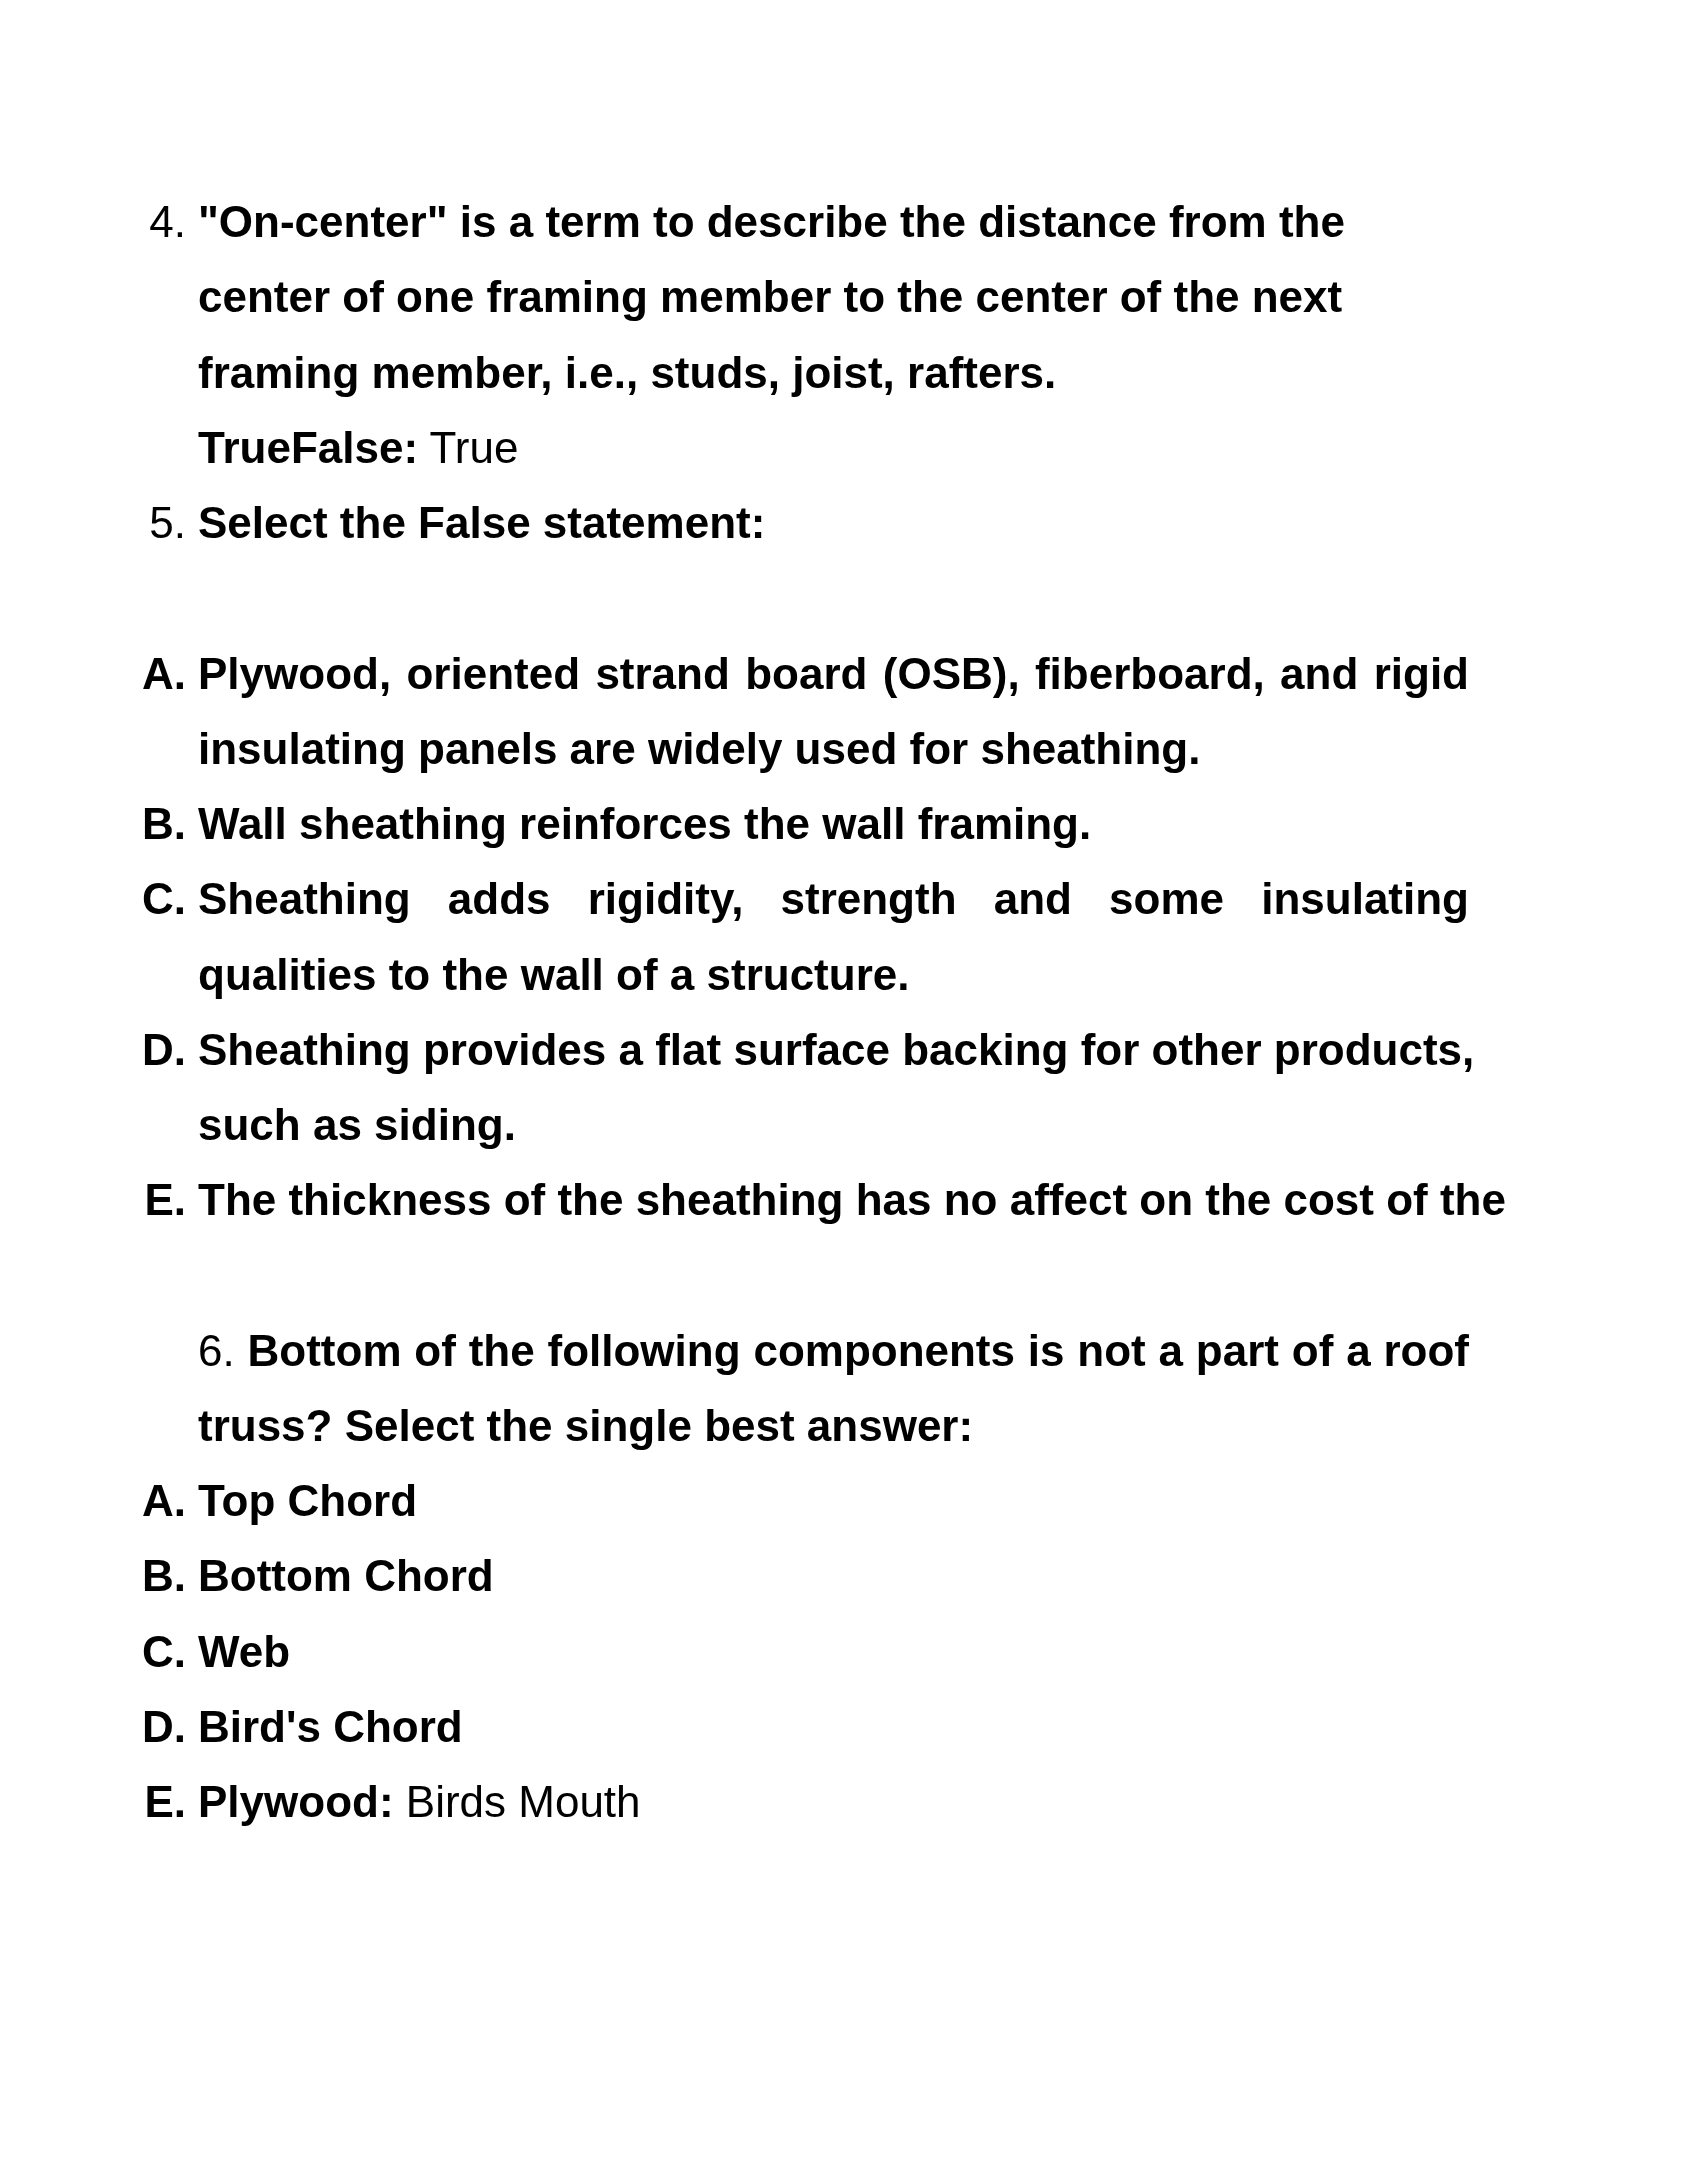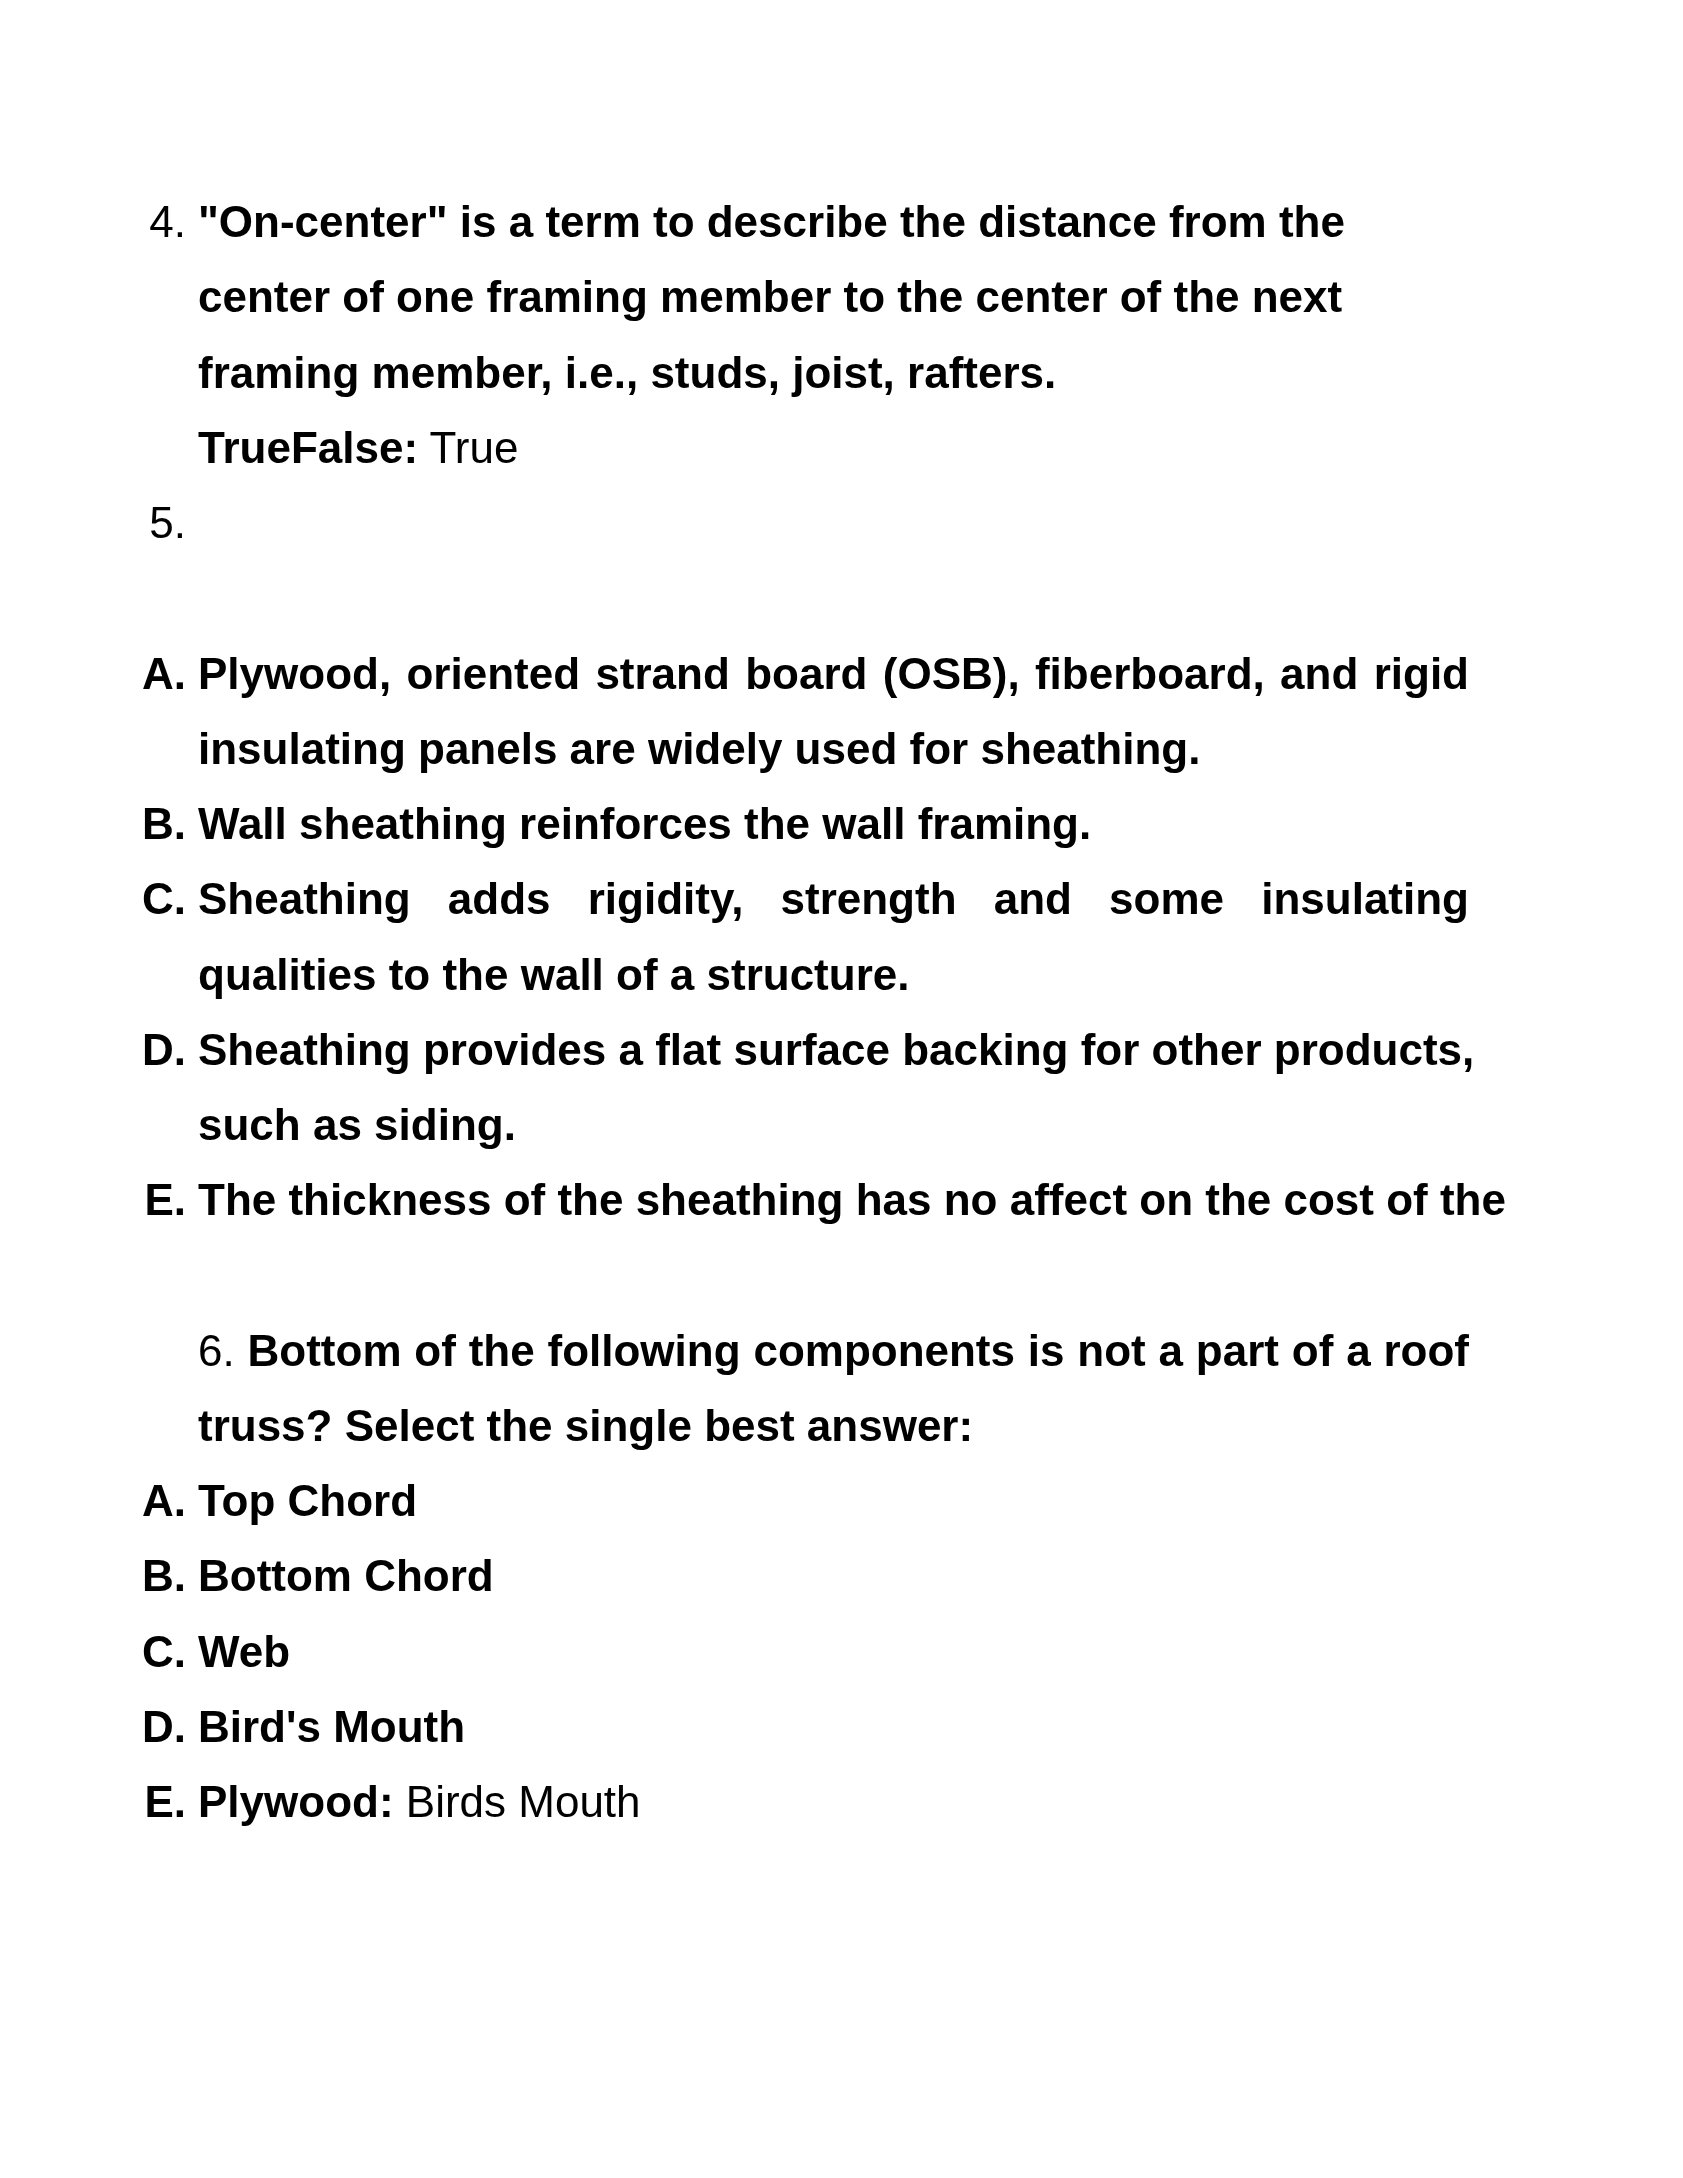--- a/index.html
+++ b/index.html
@@ -33,20 +33,21 @@
   </div>
   <div class="line" style="top:410px">
     <span class="txt">
       <span class="b">TrueFalse:</span>
       <span class="n">True</span>
     </span>
   </div>
 
   <div class="line" style="top:485px">
     <span class="lbl plain">5.</span>
+    <span class="txt b">Select the False statement:</span>
   </div>
 
   <div class="line" style="top:636px">
     <span class="lbl bold">A.</span>
     <span class="txt b justify">Plywood, oriented strand board (OSB), fiberboard, and rigid</span>
   </div>
   <div class="line" style="top:711px">
     <span class="txt b">insulating panels are widely used for sheathing.</span>
   </div>
 
@@ -93,21 +94,21 @@
   <div class="line" style="top:1538px">
     <span class="lbl bold">B.</span>
     <span class="txt b">Bottom Chord</span>
   </div>
   <div class="line" style="top:1614px">
     <span class="lbl bold">C.</span>
     <span class="txt b">Web</span>
   </div>
   <div class="line" style="top:1689px">
     <span class="lbl bold">D.</span>
-    <span class="txt b">Bird's Mouth</span>
+    <span class="txt b">Bird's Chord</span>
   </div>
   <div class="line" style="top:1764px">
     <span class="lbl bold">E.</span>
     <span class="txt">
       <span class="b">Plywood:</span>
       <span class="n">Birds Mouth</span>
     </span>
   </div>
 
 </div>

